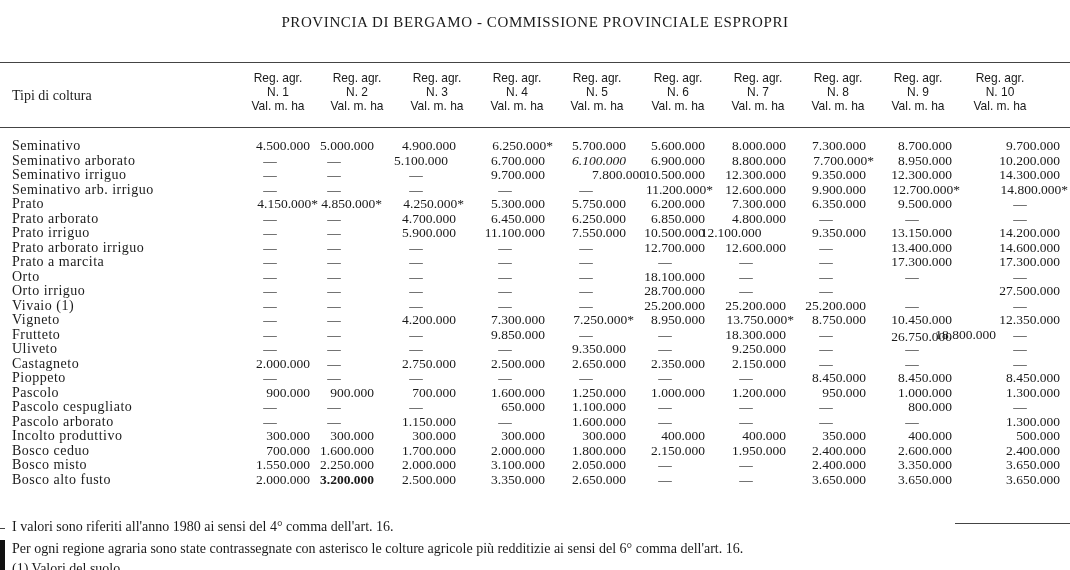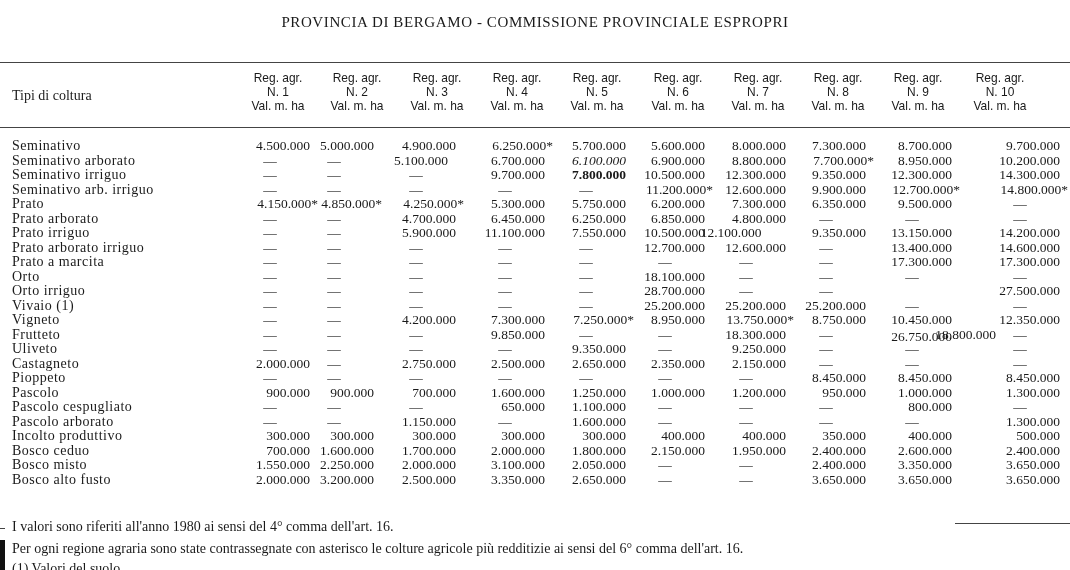--- a/index.html
+++ b/index.html
@@ -105,21 +105,21 @@
       <span class="cell" style="left: 764px;">7.700.000*</span>
       <span class="cell" style="left: 842px;">8.950.000</span>
       <span class="cell" style="left: 950px;">10.200.000</span>
     </div>
     <div class="row">
       <span class="lbl">Seminativo irriguo</span>
       <span class="cell dash" style="left: 235px; width: 70px;">—</span>
       <span class="cell dash" style="left: 299px; width: 70px;">—</span>
       <span class="cell dash" style="left: 381px; width: 70px;">—</span>
       <span class="cell" style="left: 435px;">9.700.000</span>
-      <span class="cell" style="left: 516px; font-weight: bold;">7.800.000</span>
+      <span class="cell" style="left: 536px;">7.800.000</span>
       <span class="cell" style="left: 595px;">10.500.000</span>
       <span class="cell" style="left: 676px;">12.300.000</span>
       <span class="cell" style="left: 756px;">9.350.000</span>
       <span class="cell" style="left: 842px;">12.300.000</span>
       <span class="cell" style="left: 950px;">14.300.000</span>
     </div>
     <div class="row">
       <span class="lbl">Seminativo arb. irriguo</span>
       <span class="cell dash" style="left: 235px; width: 70px;">—</span>
       <span class="cell dash" style="left: 299px; width: 70px;">—</span>
@@ -375,21 +375,21 @@
       <span class="cell" style="left: 516px;">2.050.000</span>
       <span class="cell dash" style="left: 630px; width: 70px;">—</span>
       <span class="cell dash" style="left: 711px; width: 70px;">—</span>
       <span class="cell" style="left: 756px;">2.400.000</span>
       <span class="cell" style="left: 842px;">3.350.000</span>
       <span class="cell" style="left: 950px;">3.650.000</span>
     </div>
     <div class="row">
       <span class="lbl">Bosco alto fusto</span>
       <span class="cell" style="left: 200px;">2.000.000</span>
-      <span class="cell" style="left: 264px;">3.200.000</span>
+      <span class="cell" style="left: 264px; font-weight: bold;">3.200.000</span>
       <span class="cell" style="left: 346px;">2.500.000</span>
       <span class="cell" style="left: 435px;">3.350.000</span>
       <span class="cell" style="left: 516px;">2.650.000</span>
       <span class="cell dash" style="left: 630px; width: 70px;">—</span>
       <span class="cell dash" style="left: 711px; width: 70px;">—</span>
       <span class="cell" style="left: 756px;">3.650.000</span>
       <span class="cell" style="left: 842px;">3.650.000</span>
       <span class="cell" style="left: 950px;">3.650.000</span>
     </div>
   </div>

